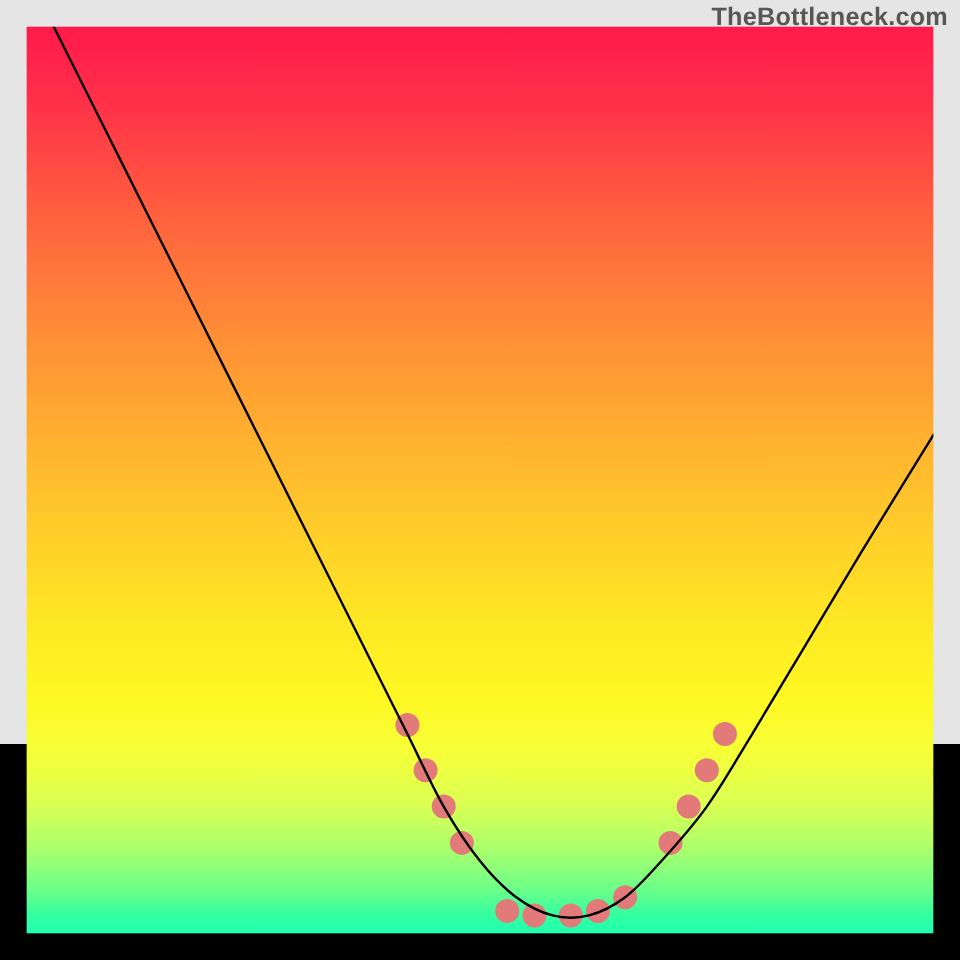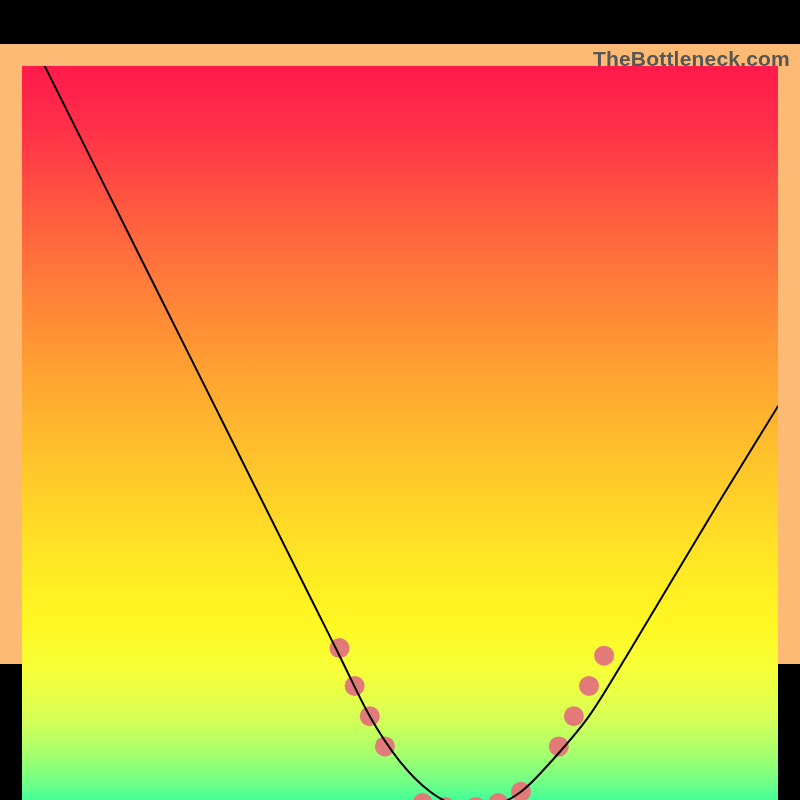--- a/index.html
+++ b/index.html
@@ -1,22 +1,21 @@
 <!DOCTYPE html>
 <html><head>
 <meta charset="utf-8">
 <style>
   * { margin: 0; padding: 0; box-sizing: border-box; }
   html, body { width: 800px; height: 800px; overflow: hidden; background: #000; }
   .frame {
     position: relative;
     width: 800px;
     height: 620px;
-    background: #fdba74;
-    margin-top: 44px;
+    background: #e5e5e5;
   }
   .plot-area {
     position: absolute;
     left: 22px;
     top: 22px;
     width: 756px;
     height: 756px;
     overflow: hidden;
   }
   .gradient-bg {

